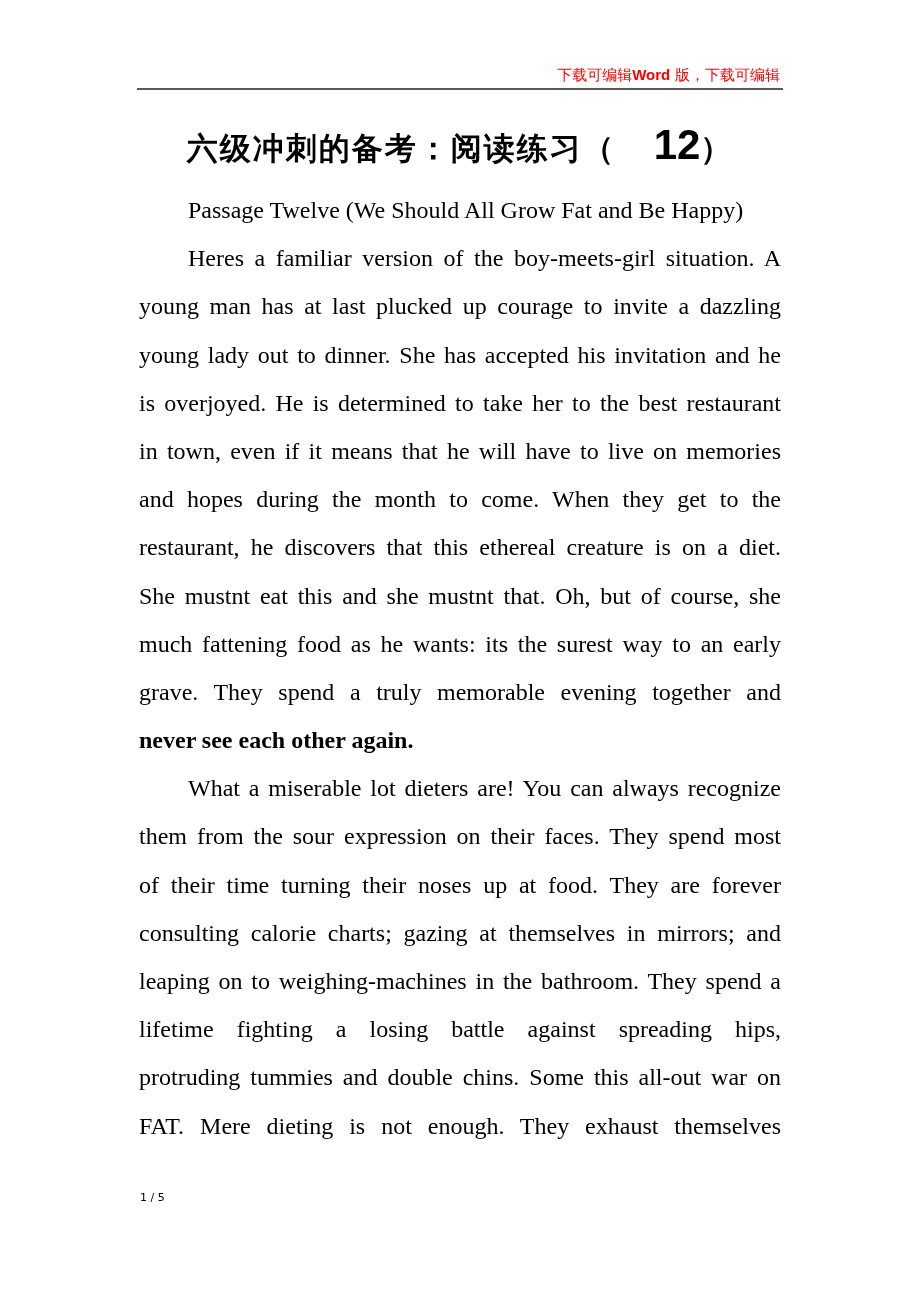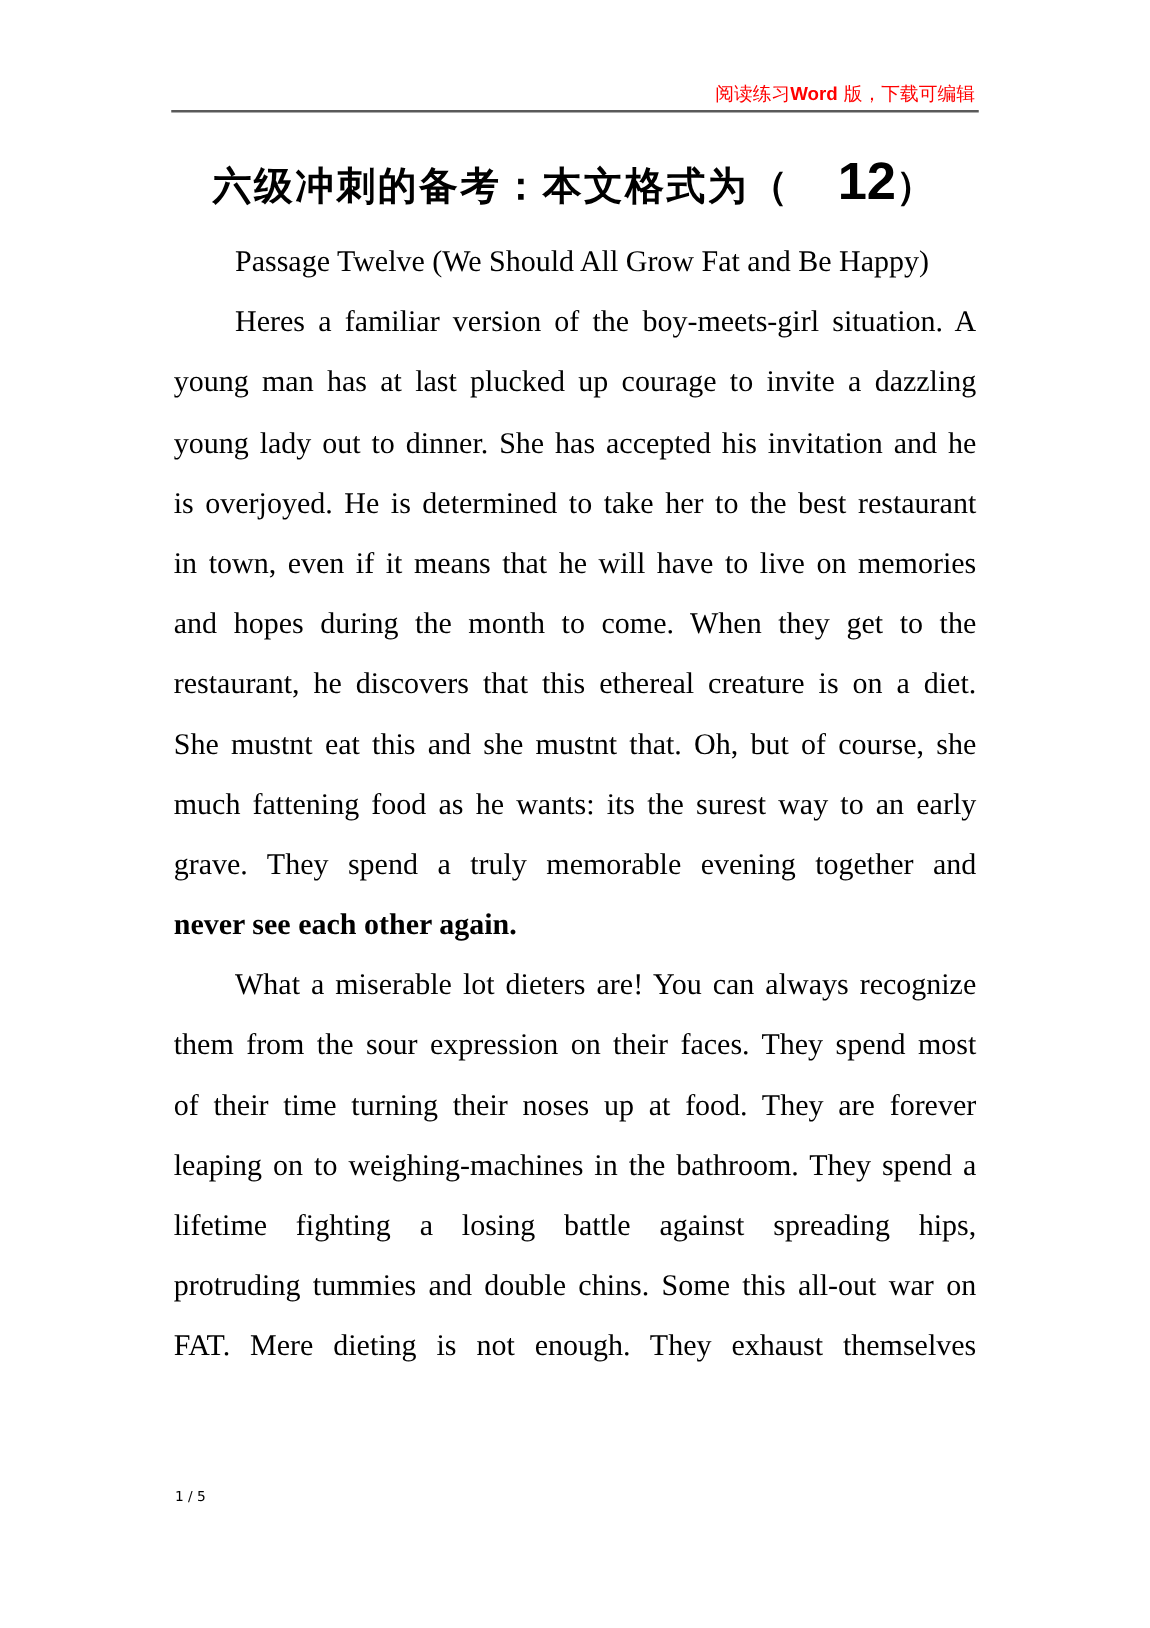--- a/index.html
+++ b/index.html
@@ -88,24 +88,24 @@
     top: 1190px;
     font-family: "DejaVu Sans", sans-serif;
     font-size: 11px;
     color: #000;
     line-height: 16px;
   }
 </style>
 </head>
 <body>
 
-<div class="header-note"><span>阅读练习</span><span class="word">Word</span><span> 版，下载可编辑</span></div>
+<div class="header-note"><span>下载可编辑</span><span class="word">Word</span><span> 版，下载可编辑</span></div>
 <div class="header-rule"></div>
 
-<div class="title"><span>六级冲刺的备考：本文格式为（</span><span class="num">12</span><span>）</span></div>
+<div class="title"><span>六级冲刺的备考：阅读练习（</span><span class="num">12</span><span>）</span></div>
 
 <div class="body-text">
   <div class="line indent heading">Passage Twelve (We Should All Grow Fat and Be Happy)</div>
 
   <div>
     <div class="line indent">Heres a familiar version of the boy-meets-girl situation. A</div>
     <div class="line">young man has at last plucked up courage to invite a dazzling</div>
     <div class="line">young lady out to dinner. She has accepted his invitation and he</div>
     <div class="line">is overjoyed. He is determined to take her to the best restaurant</div>
     <div class="line">in town, even if it means that he will have to live on memories</div>
@@ -114,20 +114,21 @@
     <div class="line">She mustnt eat this and she mustnt that. Oh, but of course, she</div>
     <div class="line">much fattening food as he wants: its the surest way to an early</div>
     <div class="line">grave. They spend a truly memorable evening together and</div>
     <div class="line last">never see each other again.</div>
   </div>
 
   <div>
     <div class="line indent">What a miserable lot dieters are! You can always recognize</div>
     <div class="line">them from the sour expression on their faces. They spend most</div>
     <div class="line">of their time turning their noses up at food. They are forever</div>
+    <div class="line">consulting calorie charts; gazing at themselves in mirrors; and</div>
     <div class="line">leaping on to weighing-machines in the bathroom. They spend a</div>
     <div class="line">lifetime fighting a losing battle against spreading hips,</div>
     <div class="line">protruding tummies and double chins. Some this all-out war on</div>
     <div class="line">FAT. Mere dieting is not enough. They exhaust themselves</div>
   </div>
 </div>
 
 <div class="page-number">1 / 5</div>
 
 </body></html>

